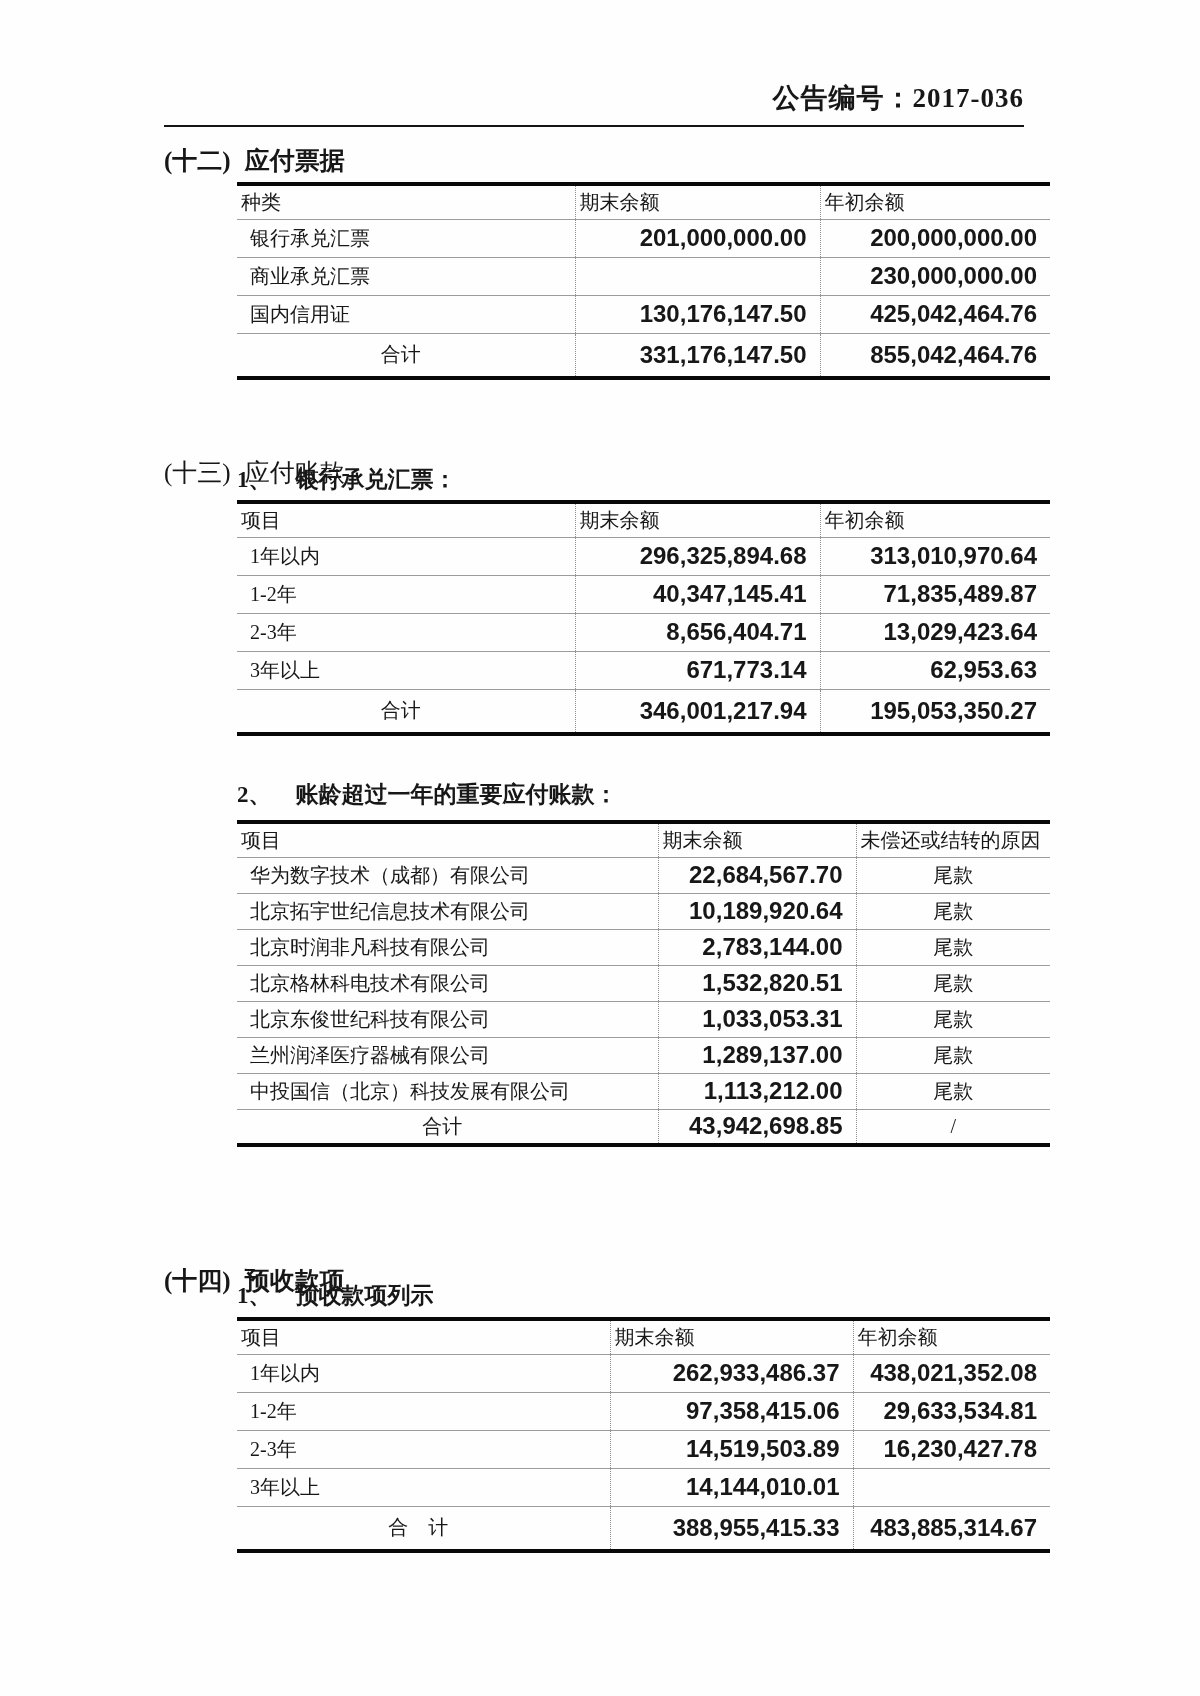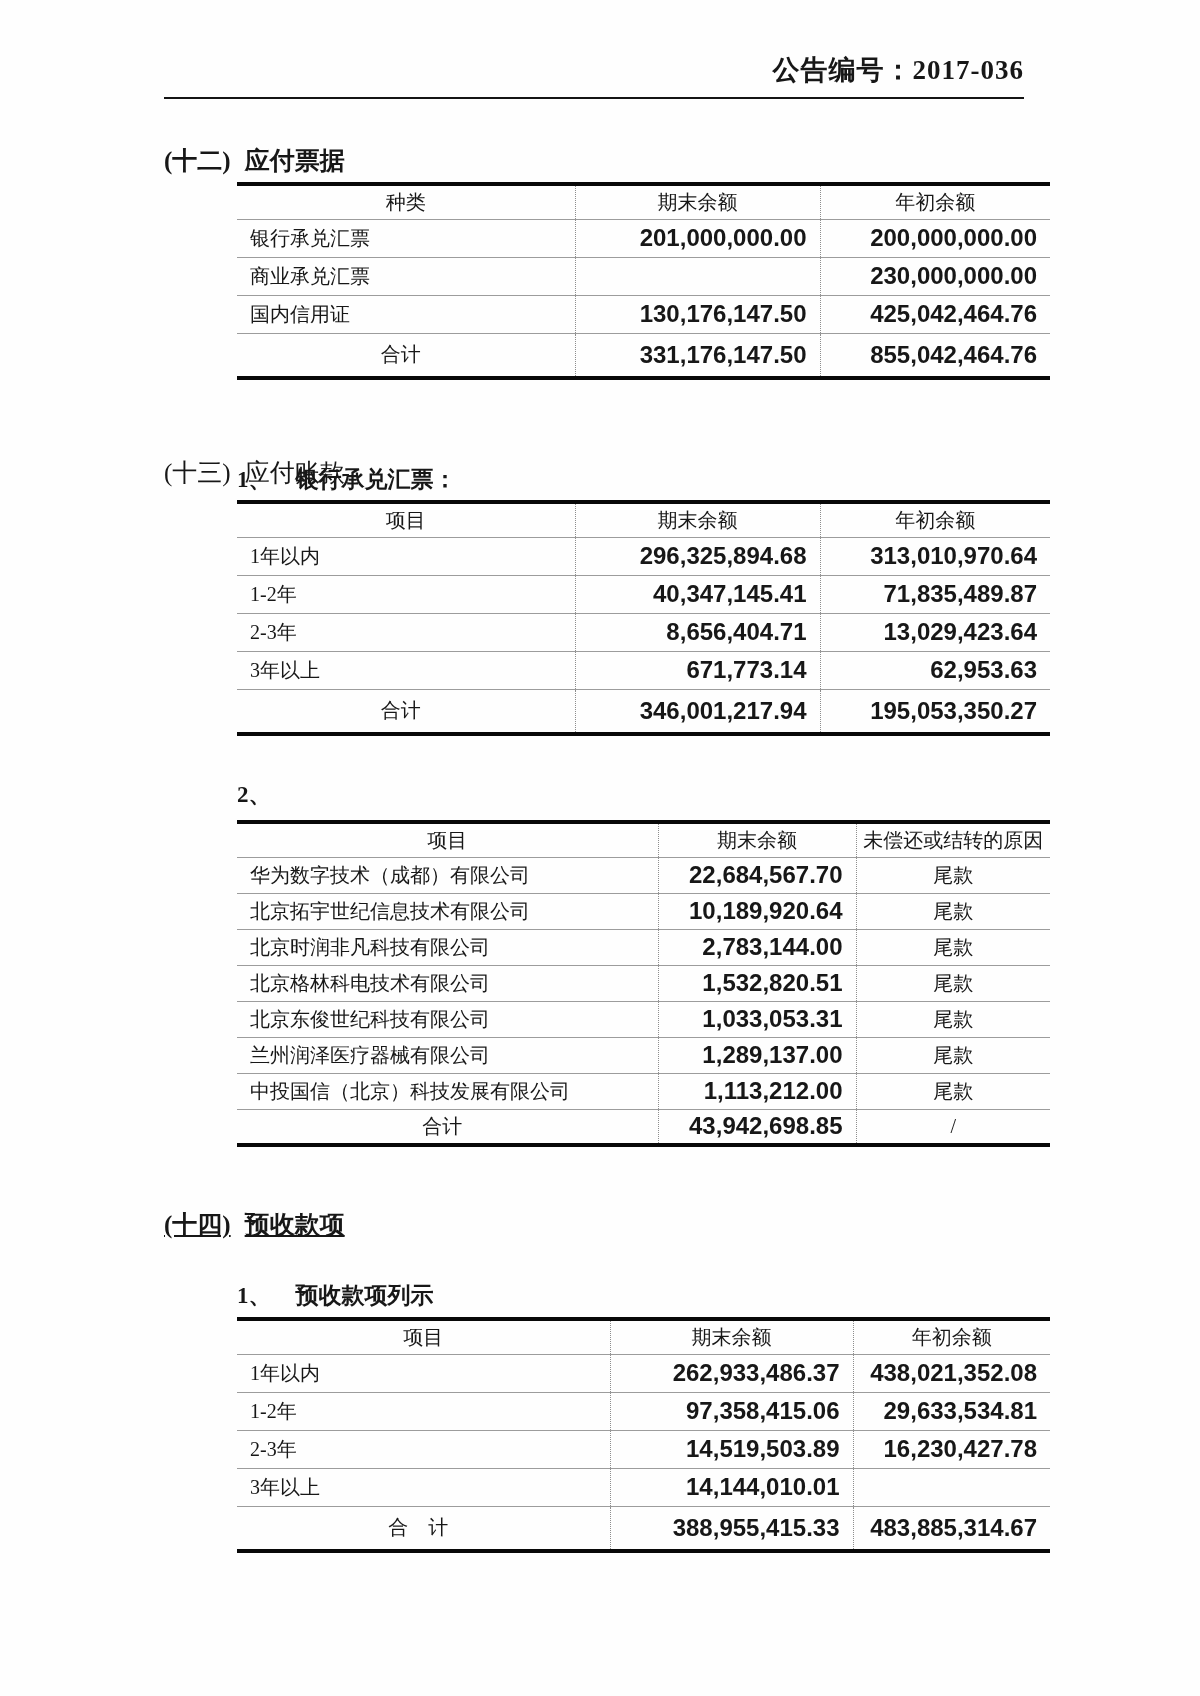--- a/index.html
+++ b/index.html
@@ -11,59 +11,59 @@
   }
   .page {
     position: relative;
     width: 1200px; height: 1696px;
     background: #fefefe;
     overflow: hidden;
   }
 
   
   .doc-header {
-    position: absolute; left: 164px; top: 52px; width: 860px;
+    position: absolute; left: 164px; top: 80px; width: 860px;
     border-bottom: 2px solid #141414;
     padding-bottom: 9px;
     text-align: right;
   }
   .doc-number {
     font-size: 27px; font-weight: 700; letter-spacing: 1px;
   }
 
   
   .sec-title {
     position: absolute; left: 164px;
     display: flex; gap: 14px;
     font-size: 25px; line-height: 30px;
   }
   .sec-title.bold { font-weight: 700; }
   #sec12-title { top: 146px; }
   #sec13-title { top: 424px; font-weight: 400; margin-top: 34px; }
-  #sec14-title { top: 1210px; text-decoration: underline; }
+  #sec14-title { top: 1266px; }
 
   .sub-title {
     position: absolute; left: 237px;
     display: flex; gap: 24px;
     font-size: 23px; line-height: 28px; font-weight: 700;
   }
   #sub-ap-list   { top: 466px; }
   #sub-ap-major  { top: 781px; }
   #sub-adv-list  { top: 1282px; }
 
   
   table.fin {
     position: absolute; left: 237px; width: 813px;
     border-collapse: collapse; table-layout: fixed;
     border-top: 4px solid #080808;
     border-bottom: 4px solid #080808;
   }
   .fin th {
     height: 35px; padding: 0 4px;
-    font-weight: 400; font-size: 20px; text-align: center;
+    font-weight: 400; font-size: 20px; text-align: left;
     vertical-align: middle;
     border-bottom: 1px solid #9c9c9c;
   }
   .fin td {
     height: 38px; padding: 0 10px;
     font-size: 20px; vertical-align: middle;
     border-bottom: 1px solid #9c9c9c;
   }
   .fin th:nth-child(2), .fin td:nth-child(2),
   .fin th:nth-child(3), .fin td:nth-child(3) {
@@ -180,20 +180,21 @@
       <tr class="total">
         <td class="item">合计</td>
         <td class="num">346,001,217.94</td>
         <td class="num">195,053,350.27</td>
       </tr>
     </tbody>
   </table>
 
   <div class="sub-title" id="sub-ap-major">
     <span>2、</span>
+    <span>账龄超过一年的重要应付账款：</span>
   </div>
   <table class="fin" id="table-ap-major">
     <colgroup>
         <col style="width:421px">
         <col style="width:198px">
         <col style="width:194px">
       </colgroup>
     <thead>
       <tr>
         <th>项目</th>

